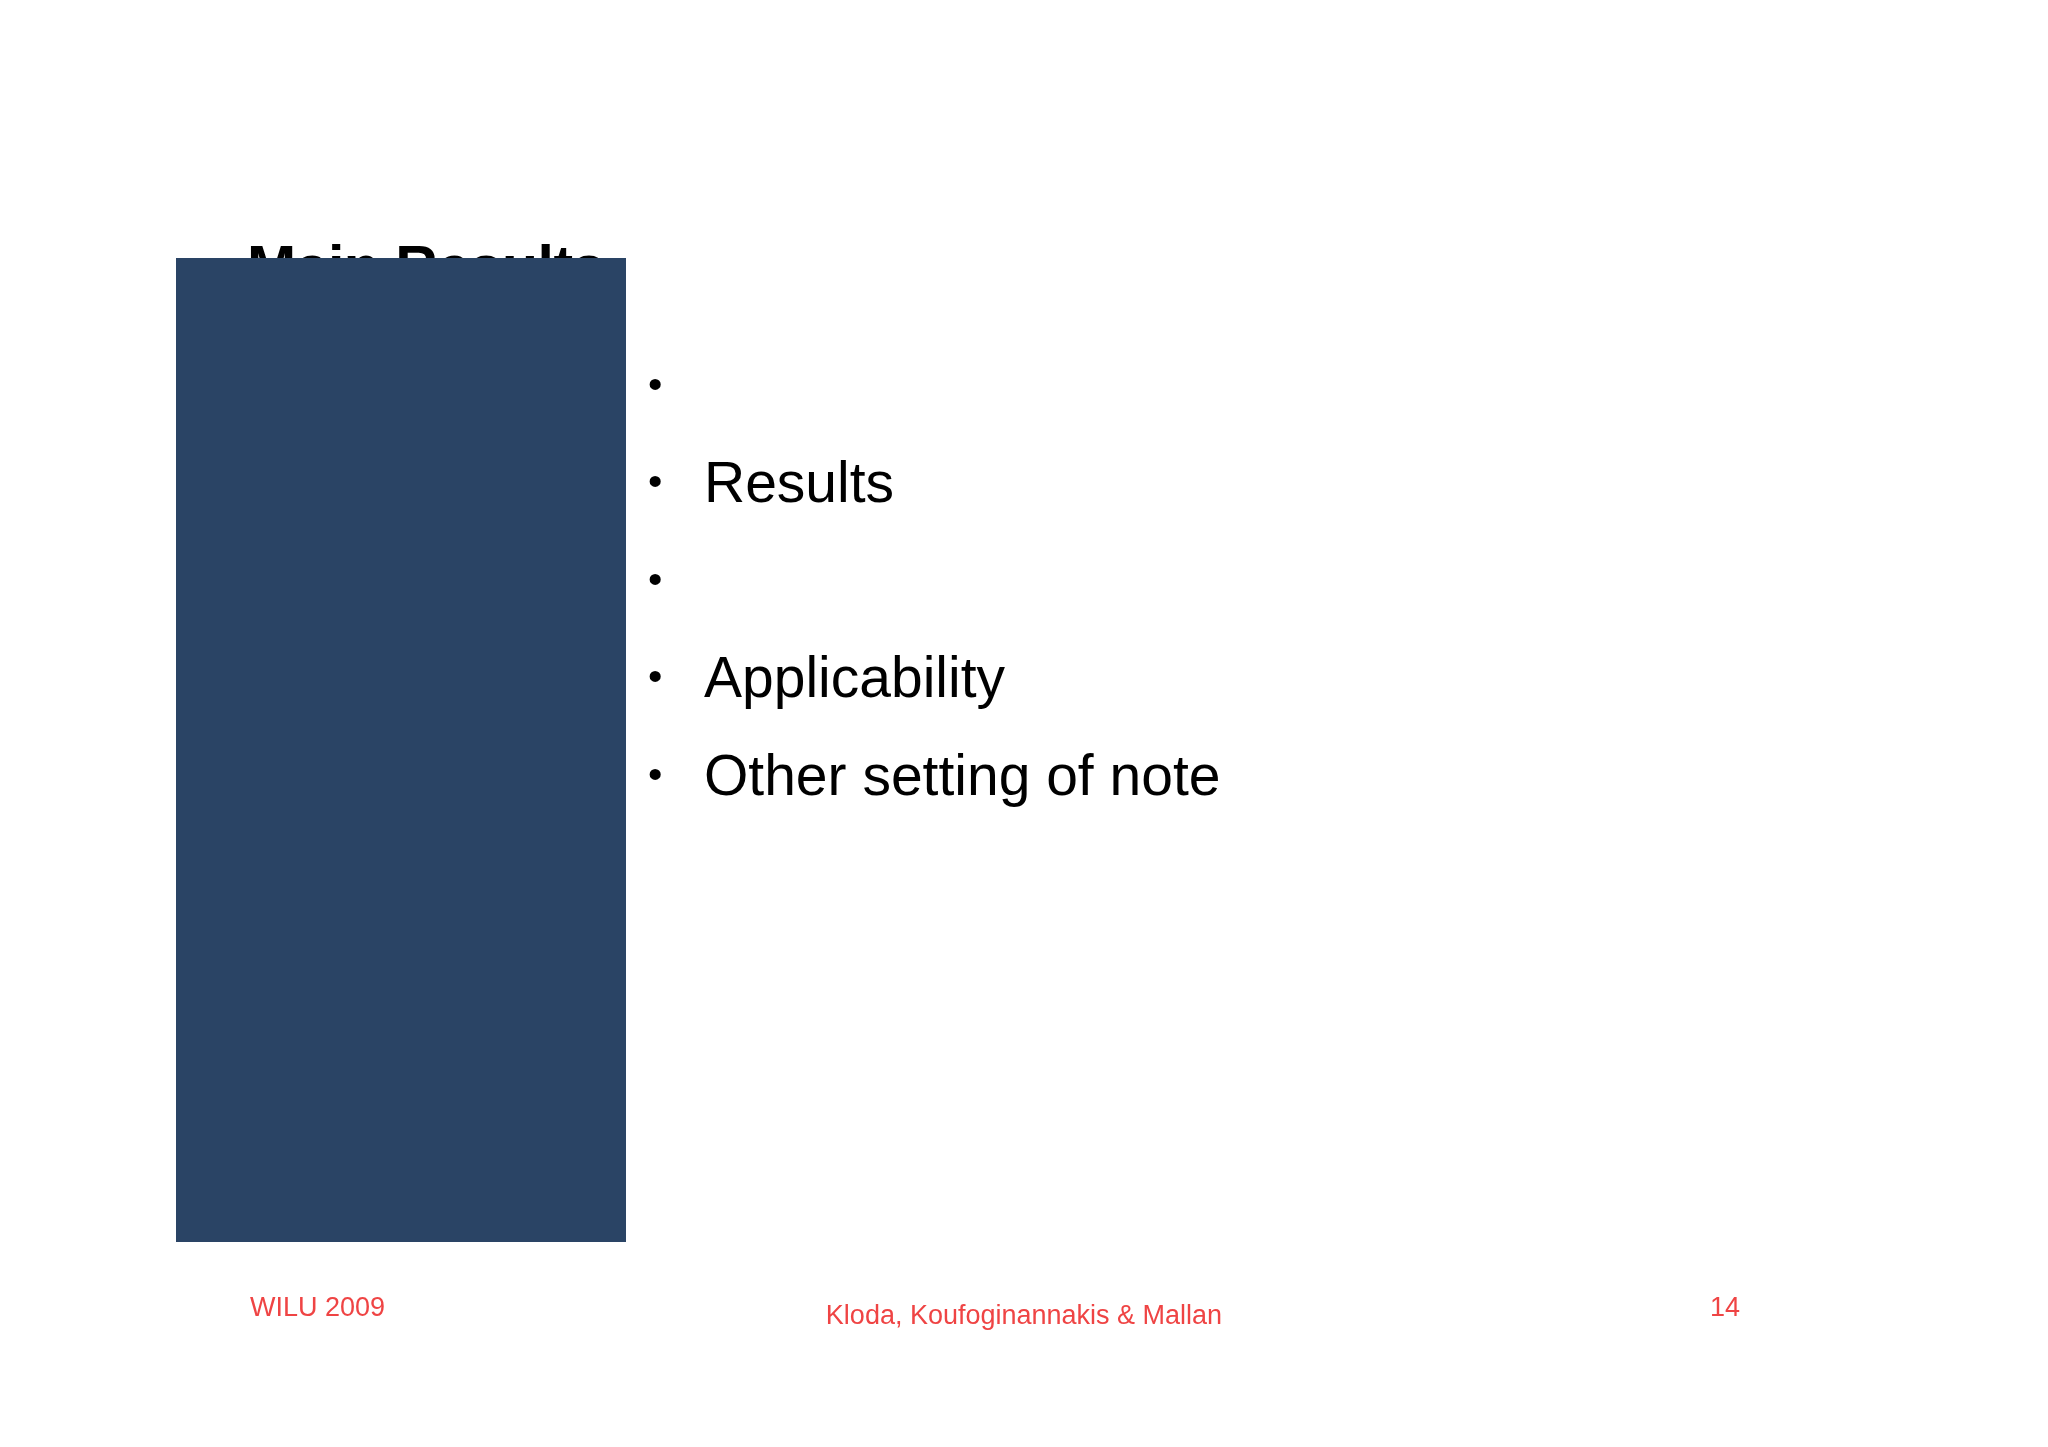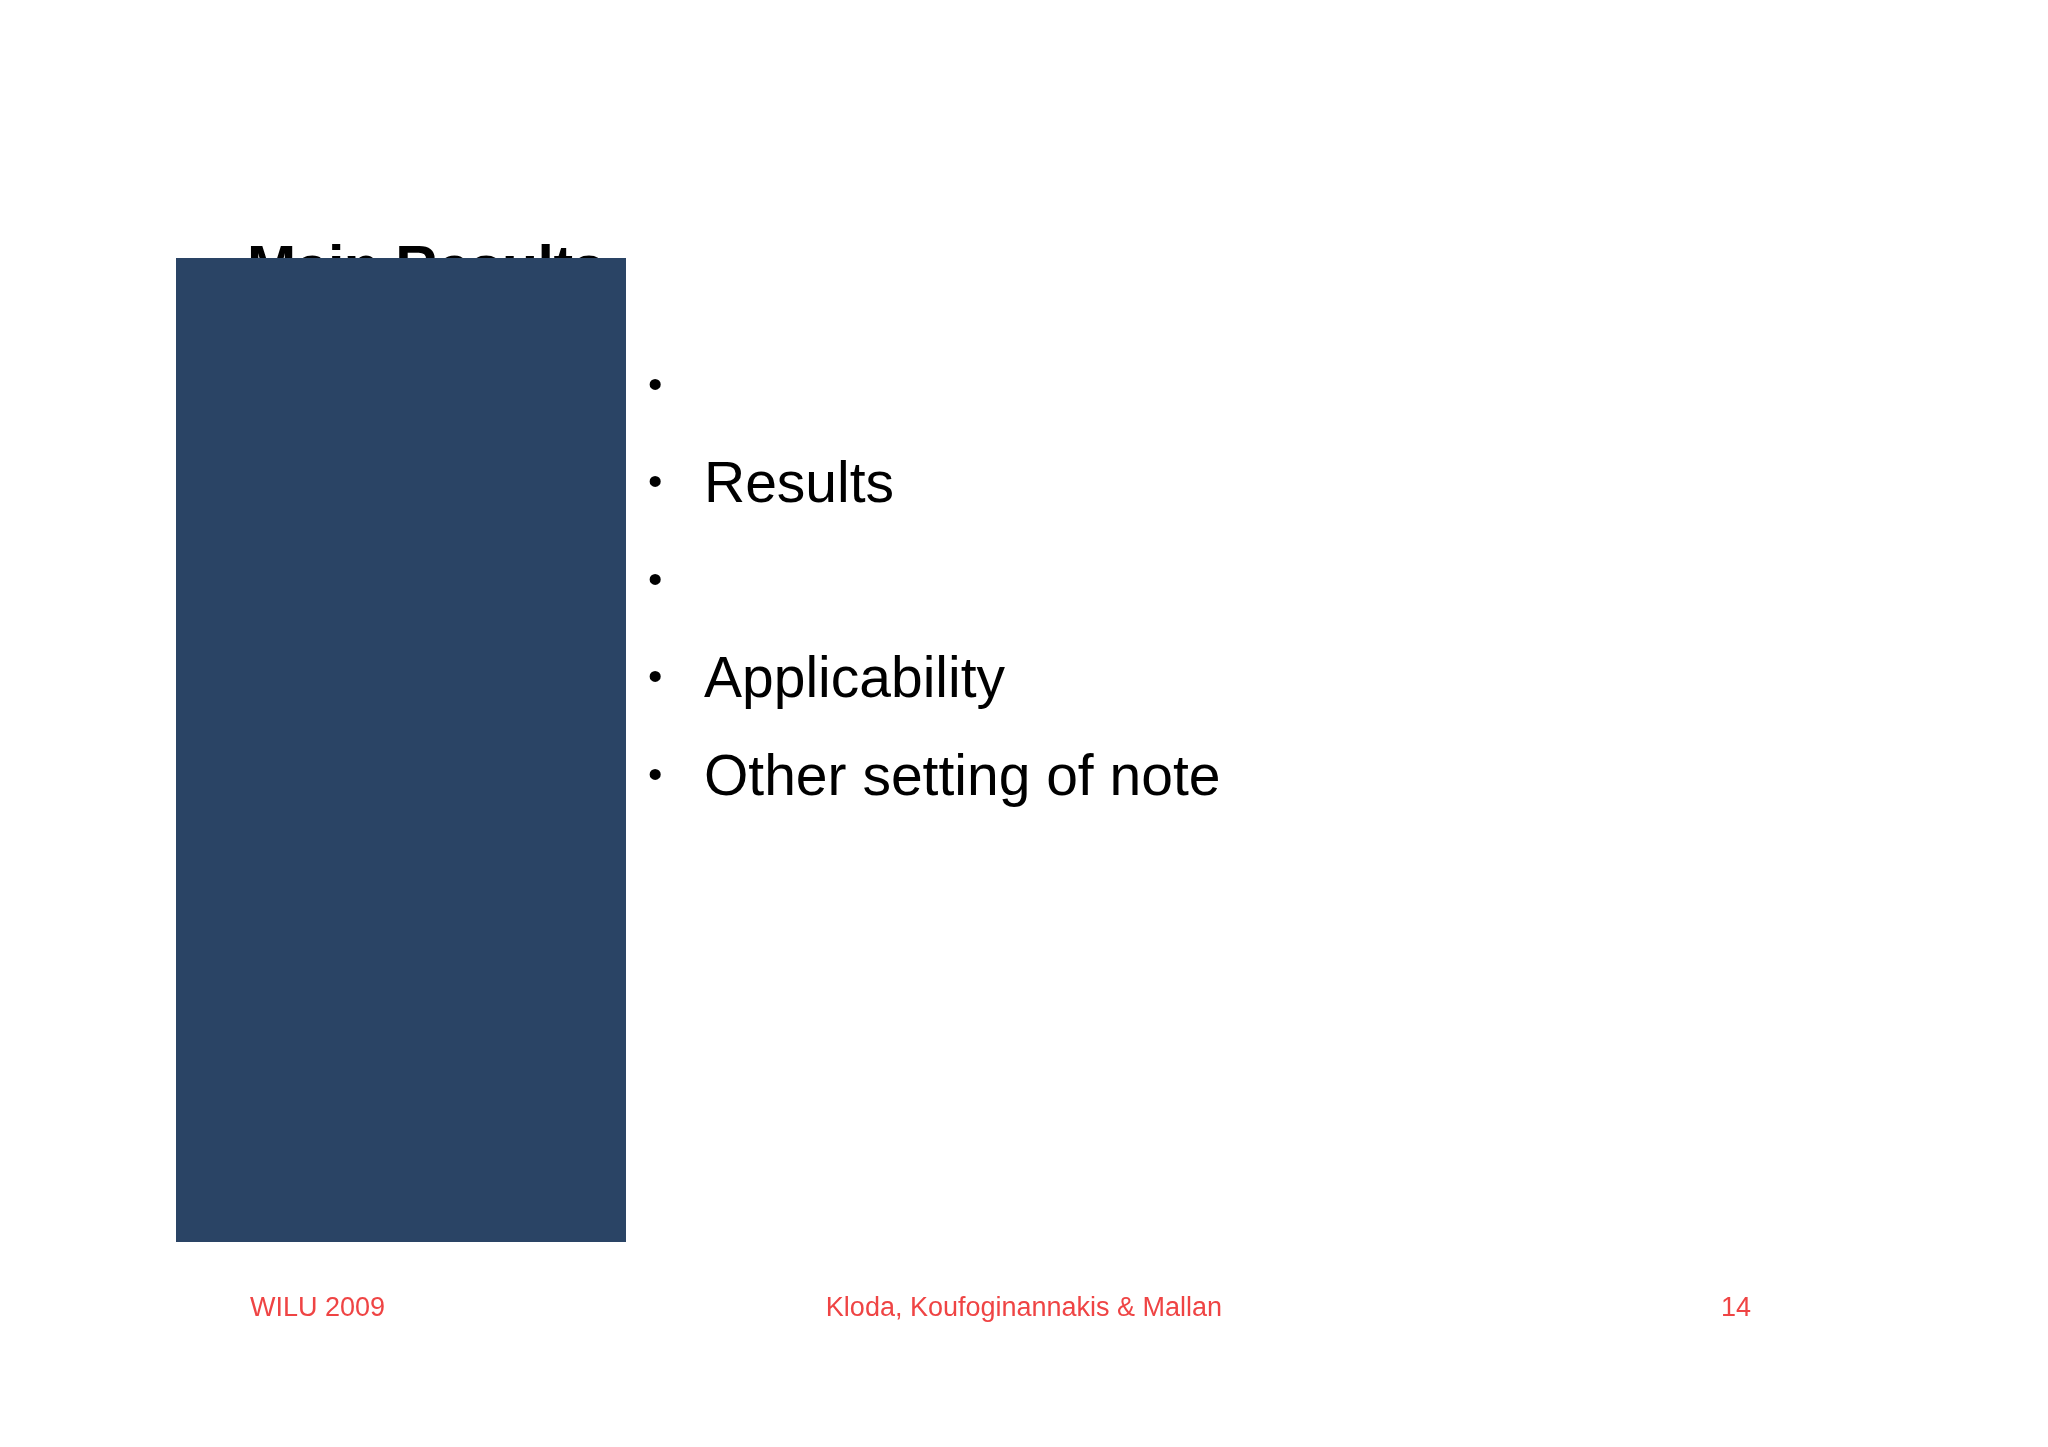--- a/index.html
+++ b/index.html
@@ -92,28 +92,28 @@
   }
   .footer-left {
     position: absolute;
     left: 250px;
     top: 0;
     white-space: nowrap;
   }
   .footer-center {
     position: absolute;
     left: 0;
-    top: 0;
+    top: 8px;
     width: 2048px;
     text-align: center;
     white-space: nowrap;
   }
   .footer-right {
     position: absolute;
-    right: 297px;
+    right: 308px;
     top: 0;
     white-space: nowrap;
   }
 </style>
 </head>
 <body>
 
 <div class="slide">
 
   <div class="slide-title">Main Results</div>

